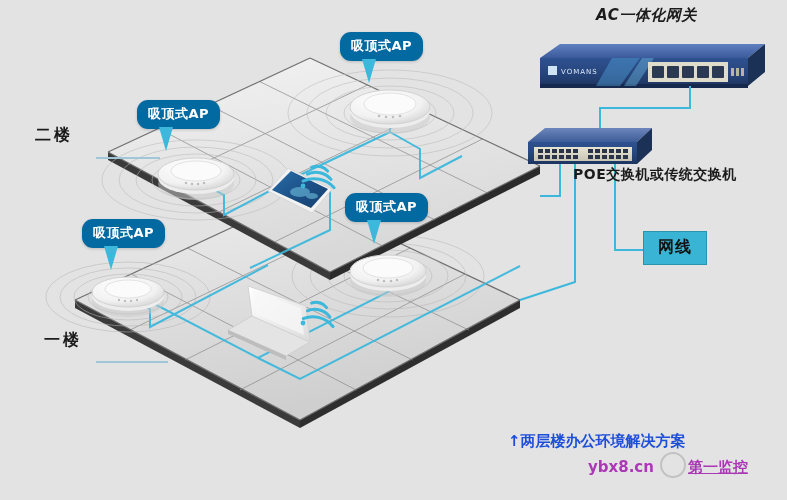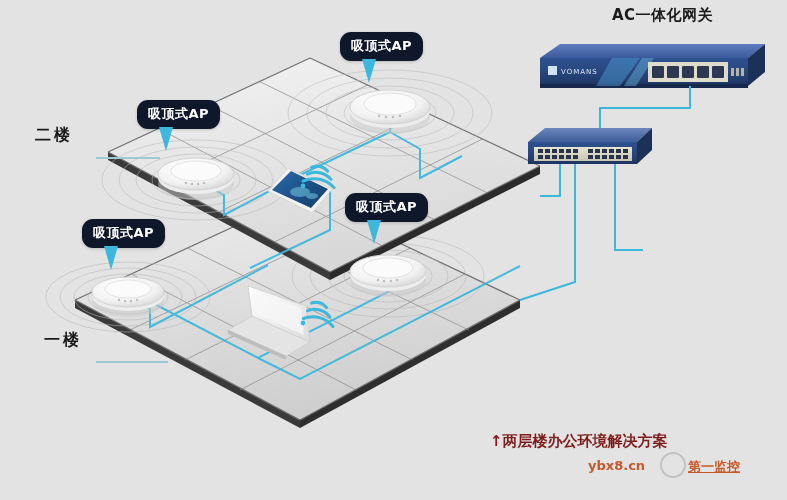--- a/index.html
+++ b/index.html
@@ -9,50 +9,50 @@
     font-family:"DejaVu Sans","Liberation Sans",sans-serif;
     position:relative;
   }
   #stage{position:absolute;inset:0;}
 
   
   .lbl{
     position:absolute;color:#1b1b1b;font-weight:bold;
     white-space:nowrap;letter-spacing:.5px;
   }
-  .lbl-ac{font-size:15px;left:612px;top:6px;}
+  .lbl-ac{font-size:15px;left:596px;top:6px;font-style:italic;}
   .lbl-poe{font-size:14px;left:573px;top:166px;}
   .lbl-floor{font-size:16px;letter-spacing:3px;}
   .lbl-f2{left:35px;top:125px;}
   .lbl-f1{left:44px;top:330px;}
   .caption{
-    position:absolute;left:490px;top:432px;font-size:15px;font-weight:bold;
-    color:#7f1d1d;white-space:nowrap;
+    position:absolute;left:508px;top:432px;font-size:15px;font-weight:bold;
+    color:#1d4ed8;white-space:nowrap;
   }
   .watermark{
-    position:absolute;left:588px;top:458px;font-size:13px;font-weight:bold;
-    color:#c2410c;white-space:nowrap;opacity:.85;
+    position:absolute;left:588px;top:458px;font-size:15px;font-weight:bold;
+    color:#a21caf;white-space:nowrap;opacity:.85;
     font-family:"DejaVu Sans","Liberation Sans",sans-serif;
   }
   .wm-logo{
     position:absolute;left:660px;top:452px;width:22px;height:22px;
     border:2px solid #b9b9b9;border-radius:50%;opacity:.8;
   }
 
   
   .netbox{
     position:absolute;left:643px;top:231px;
     background:#3ab4d4;color:#111;font-weight:bold;font-size:16px;
     padding:5px 14px 6px;border:1px solid #2a93ad;
     letter-spacing:1px;
   }
 
   
   .bubble{
-    position:absolute;background:#0f172a;color:#fff;font-weight:bold;
+    position:absolute;background:#0369a1;color:#fff;font-weight:bold;
     font-size:13px;border-radius:11px;padding:5px 11px 6px;
     white-space:nowrap;letter-spacing:.5px;
     box-shadow:0 1px 3px rgba(0,0,0,.18);
     z-index:30;
   }
   .bubble .tail{
     position:absolute;left:22px;bottom:-22px;width:0;height:0;
     border-left:7px solid transparent;border-right:7px solid transparent;
     border-top:24px solid #3cb8dc;
   }
@@ -351,24 +351,26 @@
       <path d="M615,164 L615,250 L643,250"></path>
 
       <path d="M575,164 L575,282 L520,300"></path>
 
       <path d="M96,158 L160,158" stroke="#9ec8d6"></path>
       <path d="M96,362 L168,362" stroke="#9ec8d6"></path>
     </g>
   </svg>
 
   <div class="lbl lbl-ac">AC一体化网关</div>
+  <div class="lbl lbl-poe">POE交换机或传统交换机</div>
 
   <div class="lbl lbl-floor lbl-f2">二楼</div>
   <div class="lbl lbl-floor lbl-f1">一楼</div>
 
+  <div class="netbox">网线</div>
 
   <div class="bubble" style="left:137px;top:100px;">
     <span>吸顶式AP</span>
     <span class="tail"></span>
   </div>
   <div class="bubble" style="left:340px;top:32px;">
     <span>吸顶式AP</span>
     <span class="tail"></span>
   </div>
   <div class="bubble" style="left:82px;top:219px;">

